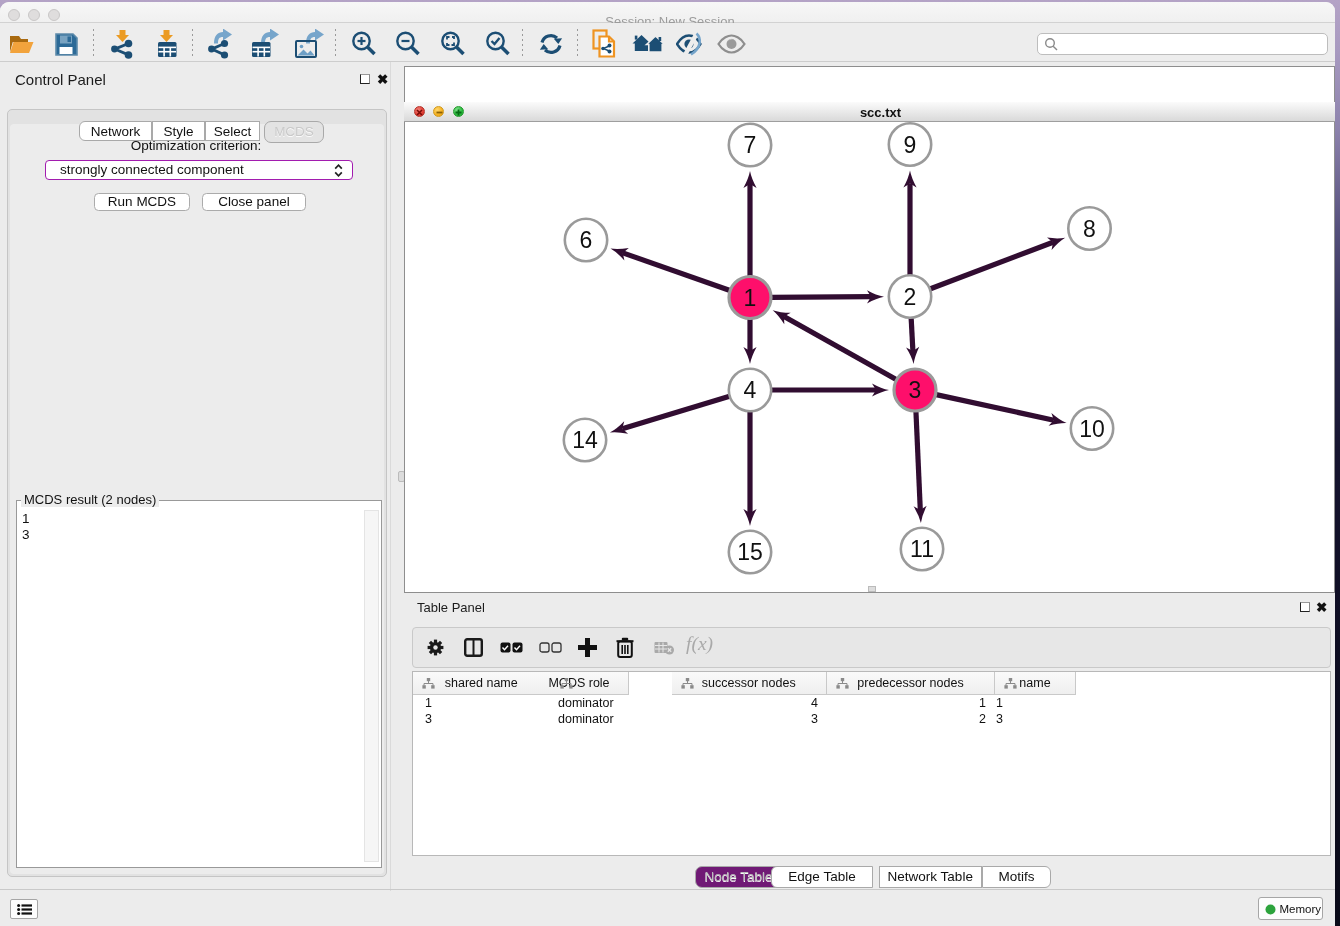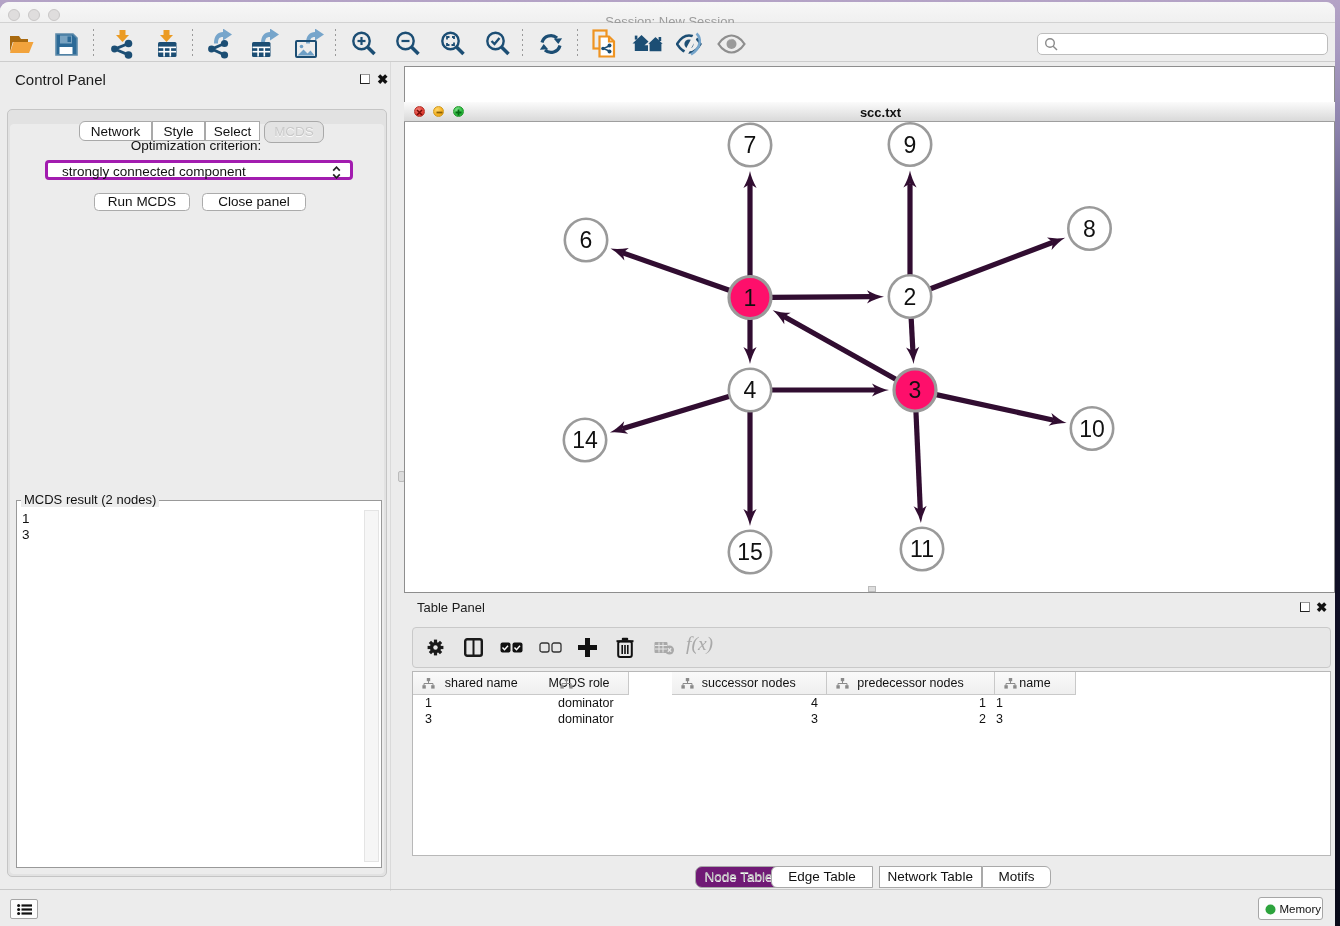--- a/index.html
+++ b/index.html
@@ -30,21 +30,21 @@
   line-height:19px;margin-top:24px; }
 .tabsel { background:#e3e3e3; color:#c9c9c9; text-shadow:0 1px 0 #fafafa;
   border-radius:7px; height:22px; }
 #cpanel { position:absolute; left:7px; top:109px; width:380px; height:768px;
   background:#e2e2e2; border:1px solid #c5c5c5; border-radius:5px; }
 #cpanelin { position:absolute; left:10px; top:124px; width:374px; height:750px;
   background:#ececec; border-radius:4px; }
 #optlabel { position:absolute; left:0; top:138px; width:392px; text-align:center;
   font-size:13.5px; color:#111; }
 #dropdown { position:absolute; left:45px; top:160px; width:308px; height:20px;
-  background:#fff; border:3px solid #a21caf; border-radius:4px; font-size:13.5px;
+  background:#fff; border:1px solid #a21caf; border-radius:4px; font-size:13.5px;
   color:#111; line-height:18px; padding-left:14px; }
 .btn { position:absolute; top:193px; height:18px; background:#fff;
   border:1px solid #ababab; border-radius:4.5px; font-size:13.5px; color:#111;
   text-align:center; line-height:16px; }
 #fieldset { position:absolute; left:16px; top:500px; width:366px; height:368px;
   background:#fff; border:1px solid #999; }
 #legend { position:absolute; left:21px; top:492px; background:#ececec;
   padding:0 3px; font-size:13px; color:#111; }
 #mcdstext { position:absolute; left:22px; top:511px; font-size:13.5px; color:#111;
   line-height:16px; }

